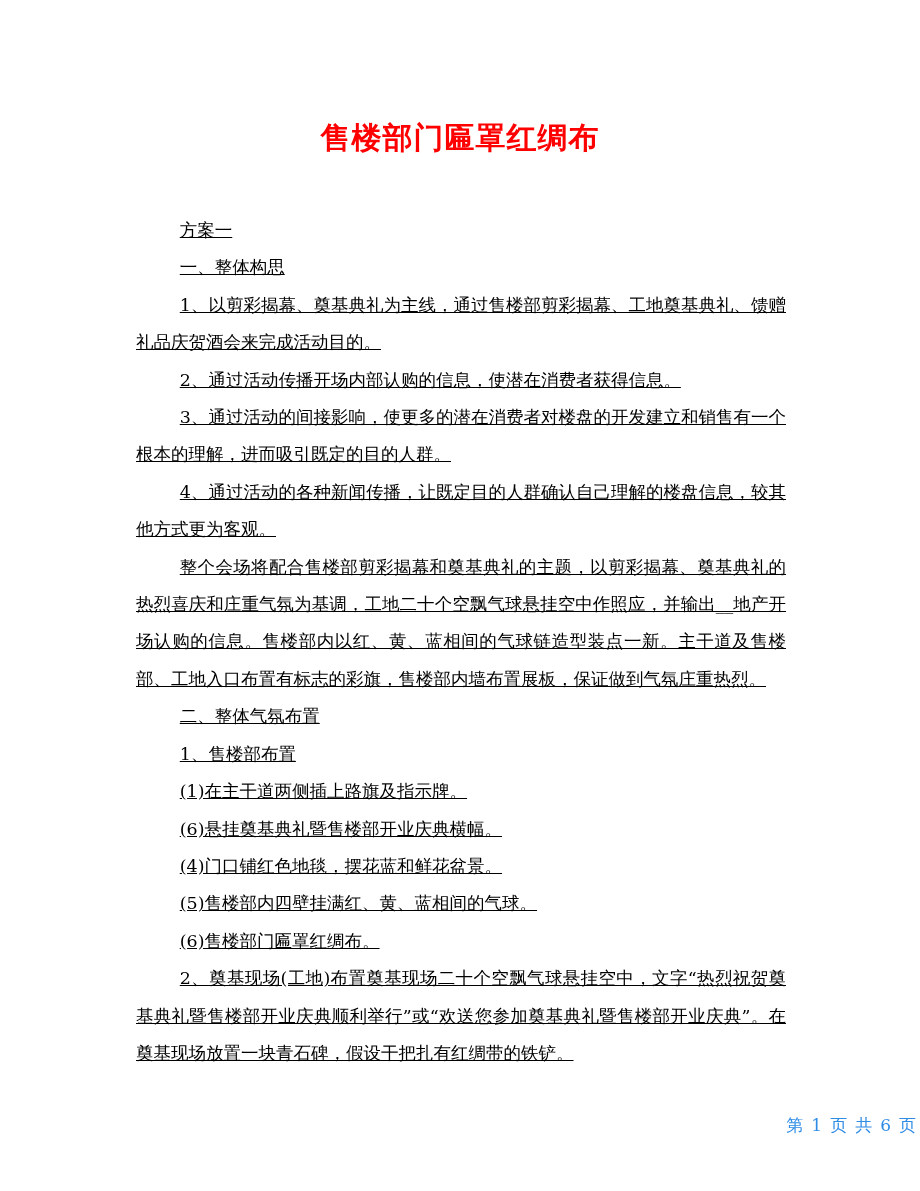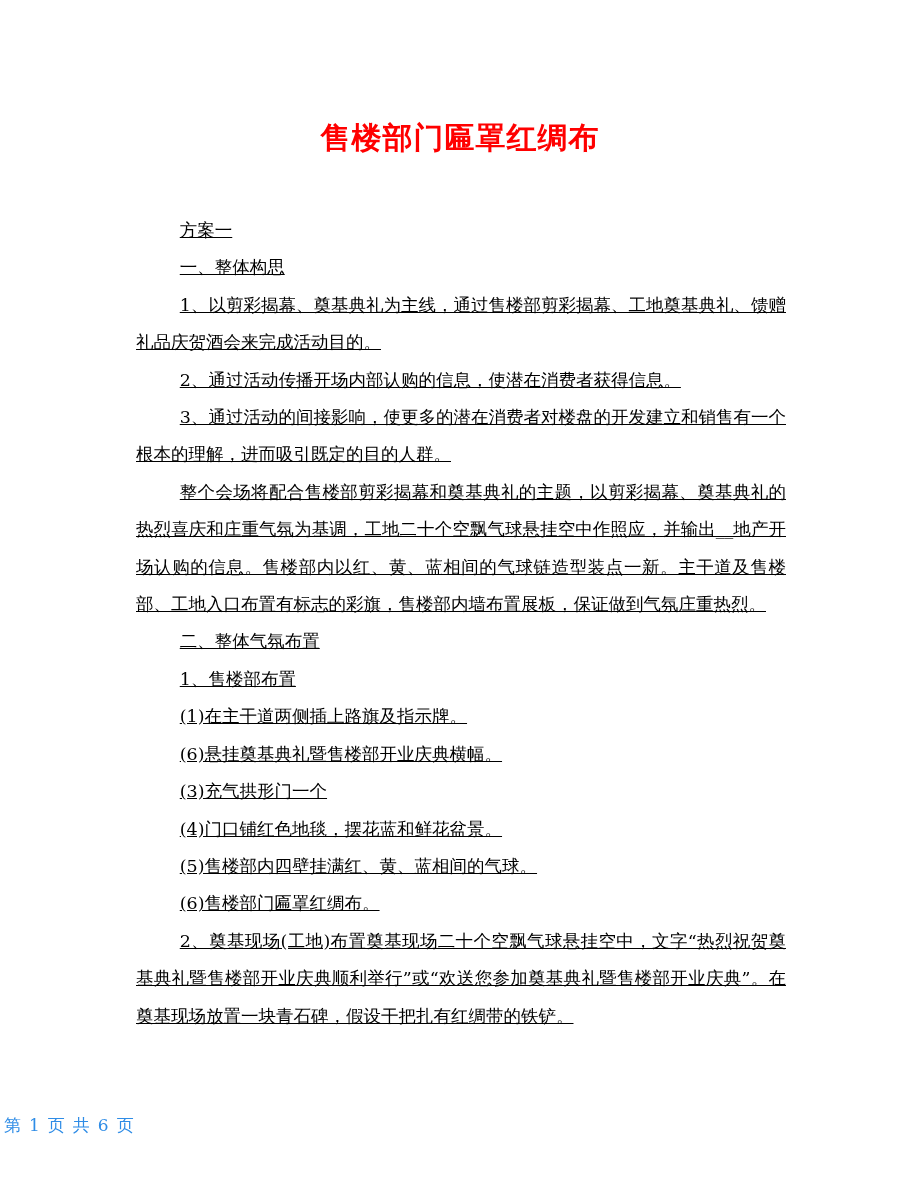--- a/index.html
+++ b/index.html
@@ -47,46 +47,46 @@
     }
     .body p {
       margin: 0;
       text-indent: 2.5em;
     }
     .footer {
       position: absolute;
       left: 0;
       top: 1112px;
       width: 920px;
-      text-align: left;
+      text-align: right;
       font-size: 17px;
       line-height: 26px;
       color: #2e8ce6;
       word-spacing: 4px;
     }
     .footer span { margin: 0 4px; }
   </style>
 </head>
 <body>
 
 <div class="page">
   <div class="title">售楼部门匾罩红绸布</div>
 
   <div class="body">
     <p>方案一</p>
     <p>一、整体构思</p>
     <p>1、以剪彩揭幕、奠基典礼为主线，通过售楼部剪彩揭幕、工地奠基典礼、馈赠礼品庆贺酒会来完成活动目的。</p>
     <p>2、通过活动传播开场内部认购的信息，使潜在消费者获得信息。</p>
     <p>3、通过活动的间接影响，使更多的潜在消费者对楼盘的开发建立和销售有一个根本的理解，进而吸引既定的目的人群。</p>
+    <p>4、通过活动的各种新闻传播，让既定目的人群确认自己理解的楼盘信息，较其他方式更为客观。</p>
     <p>整个会场将配合售楼部剪彩揭幕和奠基典礼的主题，以剪彩揭幕、奠基典礼的热烈喜庆和庄重气氛为基调，工地二十个空飘气球悬挂空中作照应，并输出__地产开场认购的信息。售楼部内以红、黄、蓝相间的气球链造型装点一新。主干道及售楼部、工地入口布置有标志的彩旗，售楼部内墙布置展板，保证做到气氛庄重热烈。</p>
     <p>二、整体气氛布置</p>
     <p>1、售楼部布置</p>
     <p>(1)在主干道两侧插上路旗及指示牌。</p>
     <p>(6)悬挂奠基典礼暨售楼部开业庆典横幅。</p>
-    <p>(3)充气拱形门一个</p>
     <p>(4)门口铺红色地毯，摆花蓝和鲜花盆景。</p>
     <p>(5)售楼部内四壁挂满红、黄、蓝相间的气球。</p>
     <p>(6)售楼部门匾罩红绸布。</p>
     <p>2、奠基现场(工地)布置奠基现场二十个空飘气球悬挂空中，文字“热烈祝贺奠基典礼暨售楼部开业庆典顺利举行”或“欢送您参加奠基典礼暨售楼部开业庆典”。在奠基现场放置一块青石碑，假设干把扎有红绸带的铁铲。</p>
   </div>
 
   <div class="footer">
     <span>第</span><span>1</span><span>页</span><span>共</span><span>6</span><span>页</span>
   </div>
 </div>

